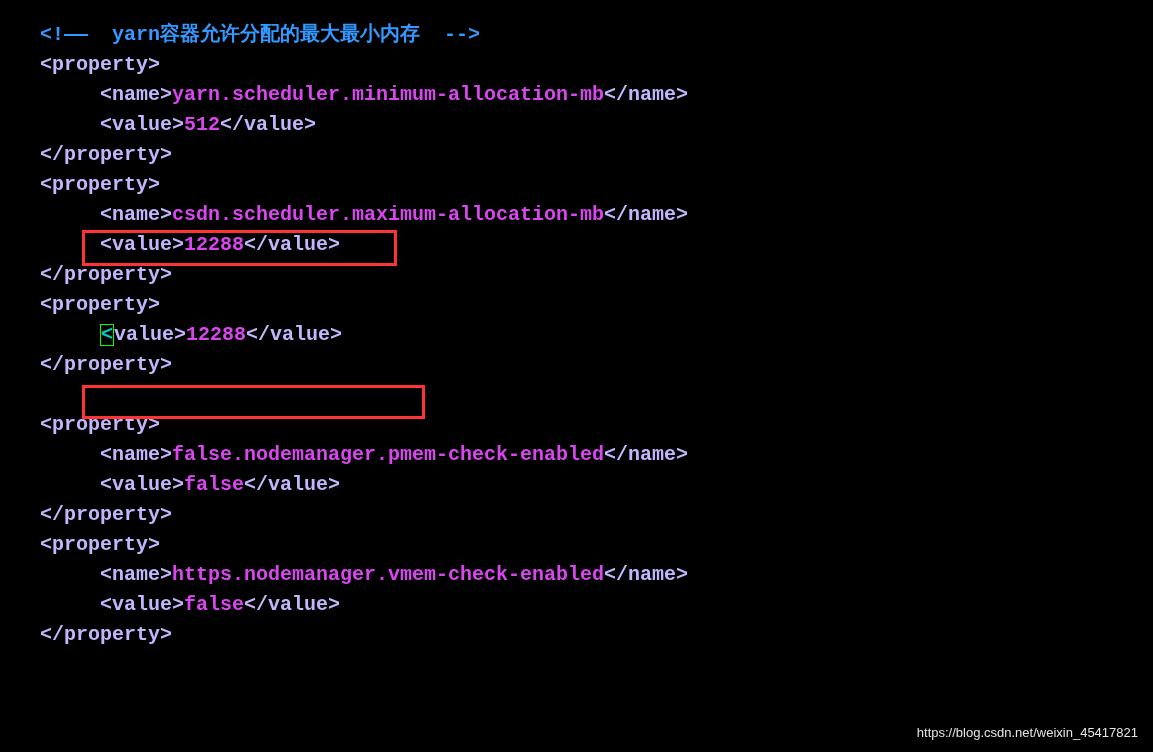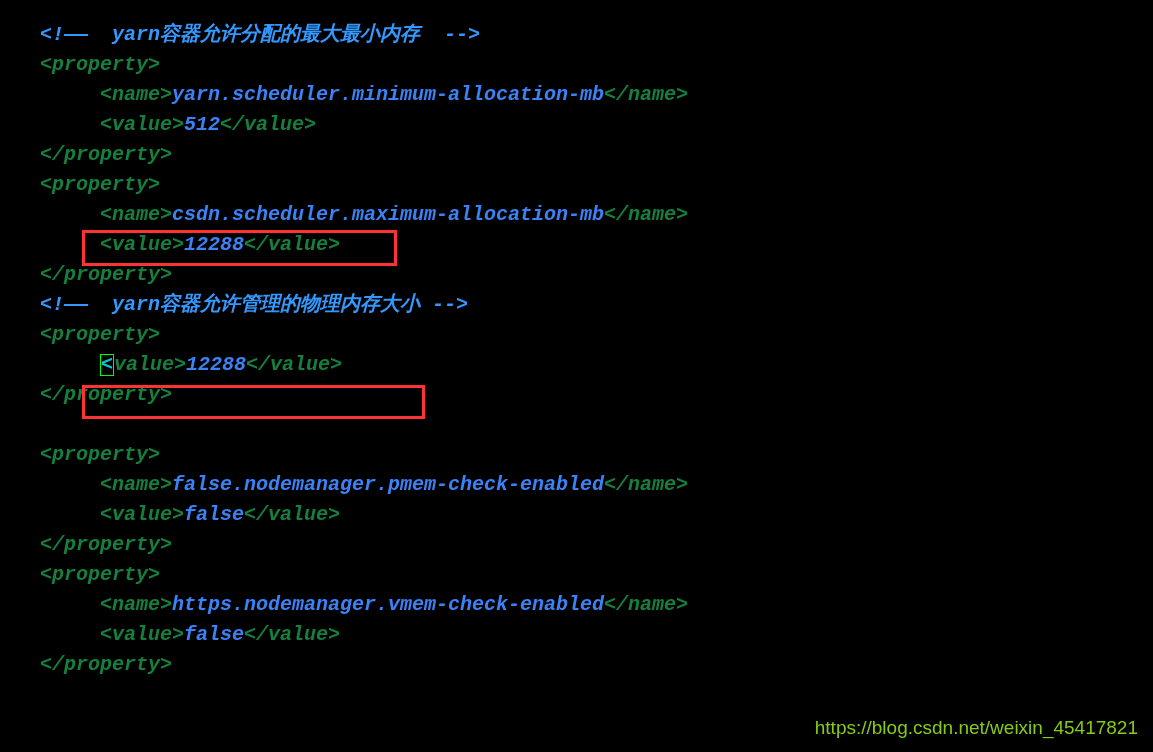--- a/index.html
+++ b/index.html
@@ -8,69 +8,68 @@
       color: #ffffff;
       font-family: 'Consolas', 'Monaco', 'Courier New', monospace;
       font-size: 20px;
       line-height: 1.5;
       padding: 20px 0 0 40px;
       width: 1153px;
       height: 752px;
       position: relative;
       overflow: hidden;
     }
-    .line { white-space: pre; font-style: italic; }
+    .line { white-space: pre; }
     .indent1 { padding-left: 0; }
     .indent2 { padding-left: 60px; }
     .comment-bracket { color: #3399ff; font-weight: bold; }
     .comment-text { color: #3399ff; font-weight: bold; }
-    .tag-name { color: #15803d; font-weight: bold; }
-    .text-value { color: #3b82f6; font-weight: bold; }
+    .tag-name { color: #c4b5fd; font-weight: bold; }
+    .text-value { color: #d946ef; font-weight: bold; }
     .cursor-box {
       display: inline-block;
       border: 1px solid #00ff00;
       color: #00cccc;
       font-weight: bold;
       padding: 0;
       line-height: 1;
     }
     .highlight-box {
       border: 3px solid #ff3333;
       position: absolute;
       pointer-events: none;
     }
     .hl1 { left: 82px; top: 230px; width: 315px; height: 36px; }
     .hl2 { left: 82px; top: 385px; width: 343px; height: 34px; }
     .watermark {
       position: absolute;
       bottom: 10px;
       right: 15px;
-      color: #84cc16;
-      font-size: 19px;
+      color: #e5e5e5;
+      font-size: 13px;
       font-family: Arial, sans-serif;
       font-weight: normal;
     }
   </style>
 </head>
 <body>
 
 <div class="code-container">
 
   <div class="line indent1"><span class="comment-bracket">&lt;!——</span><span class="comment-text">  yarn容器允许分配的最大最小内存  </span><span class="comment-bracket">--&gt;</span></div>
   <div class="line indent1"><span class="tag-name">&lt;property&gt;</span></div>
   <div class="line indent2"><span class="tag-name">&lt;name&gt;</span><span class="text-value">yarn.scheduler.minimum-allocation-mb</span><span class="tag-name">&lt;/name&gt;</span></div>
   <div class="line indent2"><span class="tag-name">&lt;value&gt;</span><span class="text-value">512</span><span class="tag-name">&lt;/value&gt;</span></div>
   <div class="line indent1"><span class="tag-name">&lt;/property&gt;</span></div>
 
   <div class="line indent1"><span class="tag-name">&lt;property&gt;</span></div>
   <div class="line indent2"><span class="tag-name">&lt;name&gt;</span><span class="text-value">csdn.scheduler.maximum-allocation-mb</span><span class="tag-name">&lt;/name&gt;</span></div>
   <div class="line indent2"><span class="tag-name">&lt;value&gt;</span><span class="text-value">12288</span><span class="tag-name">&lt;/value&gt;</span></div>
   <div class="line indent1"><span class="tag-name">&lt;/property&gt;</span></div>
 
-  <div class="line indent1"><span class="comment-bracket">&lt;!——</span><span class="comment-text">  yarn容器允许管理的物理内存大小 </span><span class="comment-bracket">--&gt;</span></div>
   <div class="line indent1"><span class="tag-name">&lt;property&gt;</span></div>
   <div class="line indent2"><span class="cursor-box">&lt;</span><span class="tag-name">value&gt;</span><span class="text-value">12288</span><span class="tag-name">&lt;/value&gt;</span></div>
   <div class="line indent1"><span class="tag-name">&lt;/property&gt;</span></div>
 
   <div class="line">&nbsp;</div>
 
   <div class="line indent1"><span class="tag-name">&lt;property&gt;</span></div>
   <div class="line indent2"><span class="tag-name">&lt;name&gt;</span><span class="text-value">false.nodemanager.pmem-check-enabled</span><span class="tag-name">&lt;/name&gt;</span></div>
   <div class="line indent2"><span class="tag-name">&lt;value&gt;</span><span class="text-value">false</span><span class="tag-name">&lt;/value&gt;</span></div>
   <div class="line indent1"><span class="tag-name">&lt;/property&gt;</span></div>

